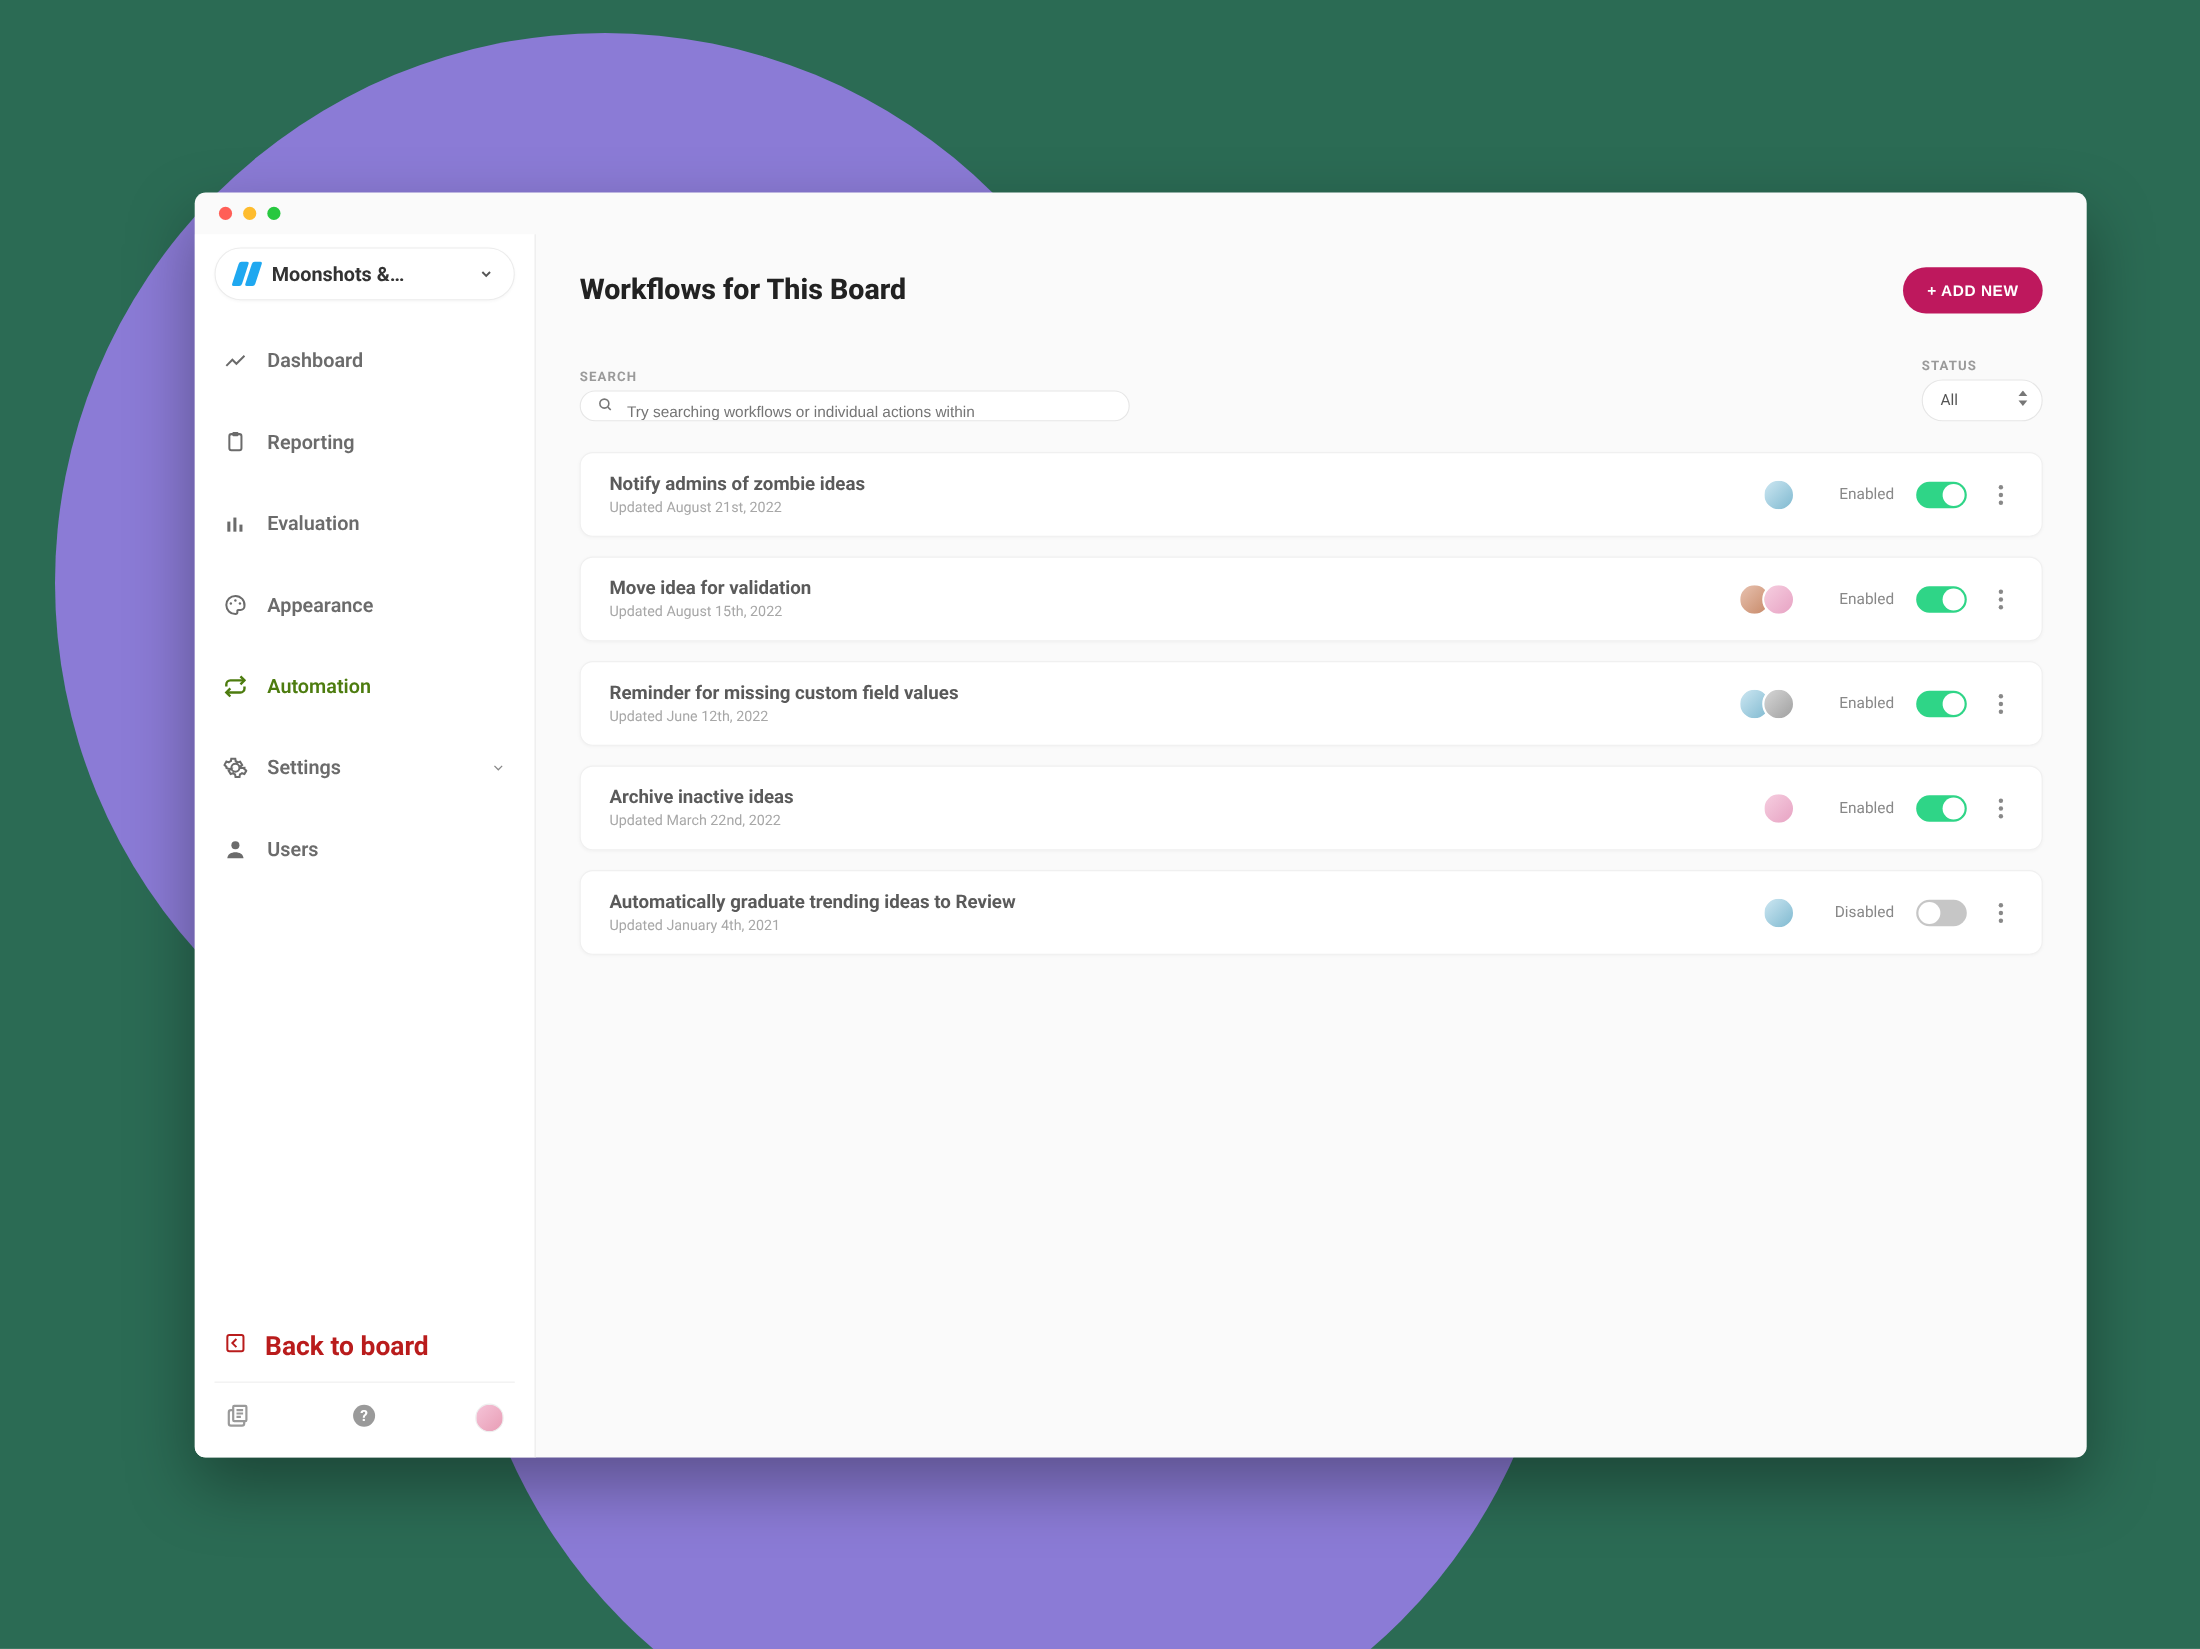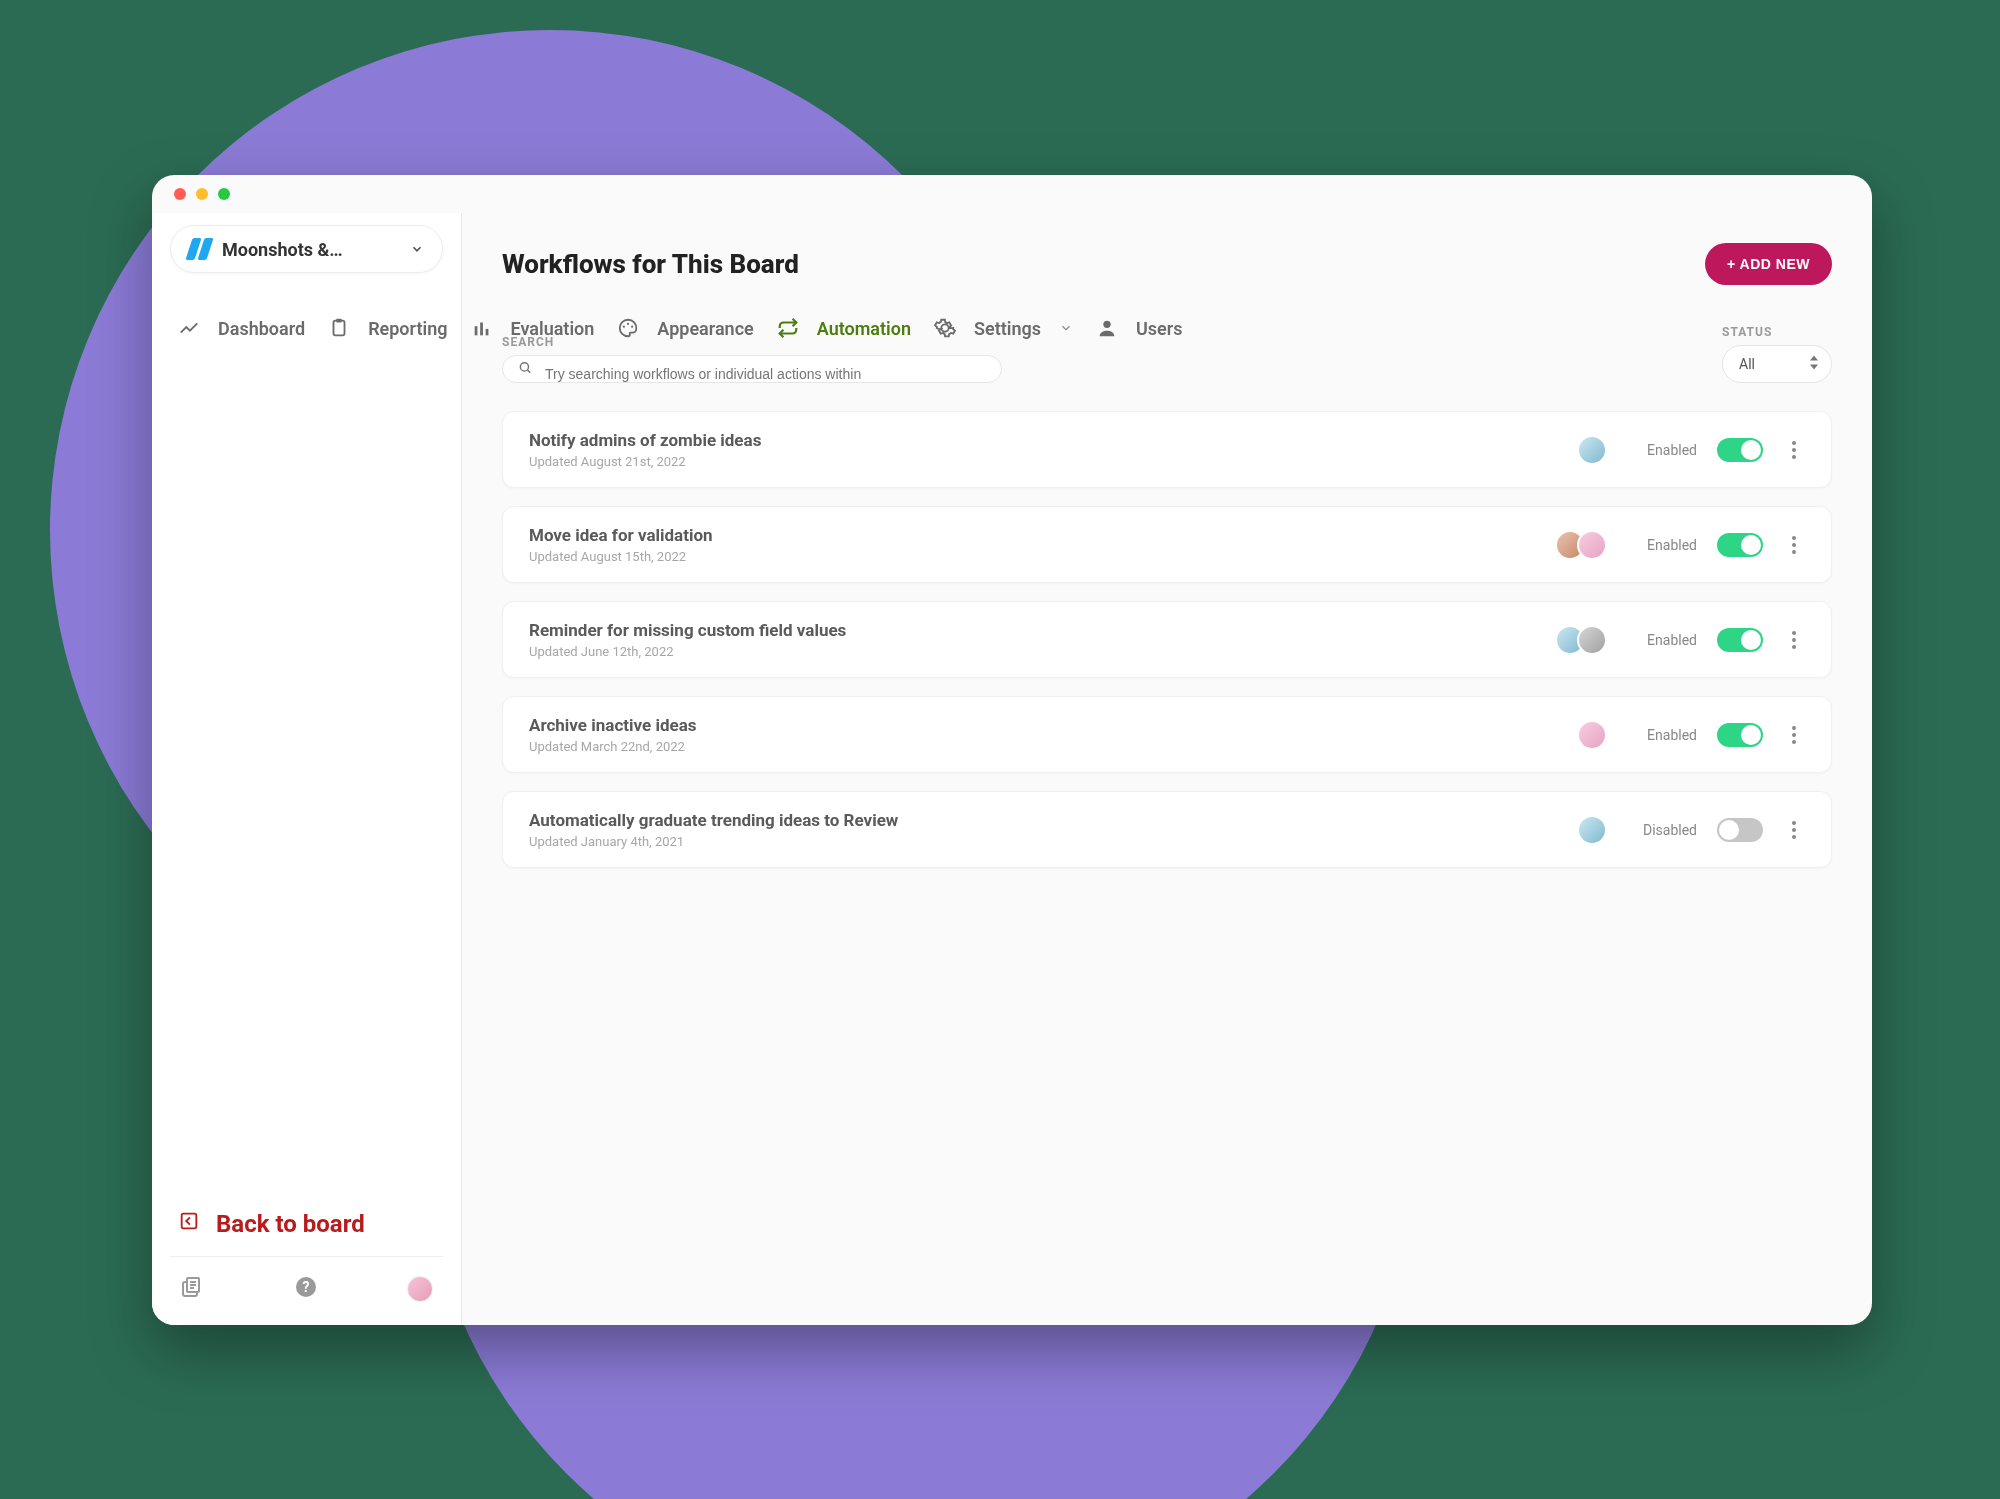--- a/index.html
+++ b/index.html
@@ -26,26 +26,26 @@
     width: 1000px;
     height: 1000px;
     border-radius: 50%;
     background: #8b7bd6;
     left: 420px;
     top: 620px;
     z-index: 0;
   }
   .window {
     position: absolute;
-    left: 152px;
+    left: 177px;
     top: 175px;
     width: 1720px;
     height: 1150px;
     background: #fafafa;
-    border-radius: 22px;
+    border-radius: 10px;
     box-shadow: 0 25px 60px rgba(0,0,0,0.35);
     display: flex;
     flex-direction: column;
     overflow: hidden;
     z-index: 1;
     justify-content: space-between;
   }
   .titlebar {
     height: 38px;
     display: flex;
@@ -95,21 +95,21 @@
   .board-pill .name {
     font-weight: 700;
     font-size: 18px;
     color: #333;
     flex: 1;
     white-space: nowrap;
     overflow: hidden;
     text-overflow: ellipsis;
   }
   .chev { width: 14px; height: 14px; }
-  .nav { display:flex; gap: 7px; }
+  .nav { display:flex; flex-direction:column; gap: 24px; }
   .nav-item {
     display:flex; align-items:center; gap: 18px;
     padding: 14px 8px;
     color: #6b6b6b;
     font-weight: 600;
     font-size: 18px;
     cursor: pointer;
   }
   .nav-item.active { color: #4d7c0f; }
   .nav-item .ico { width: 22px; height: 22px; display:flex; align-items:center; justify-content:center; }

